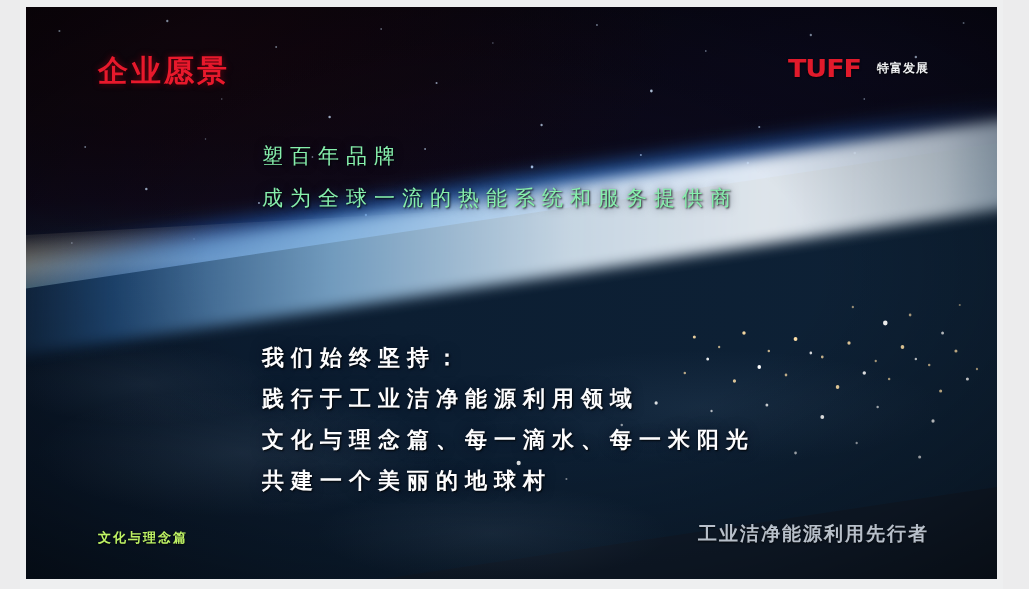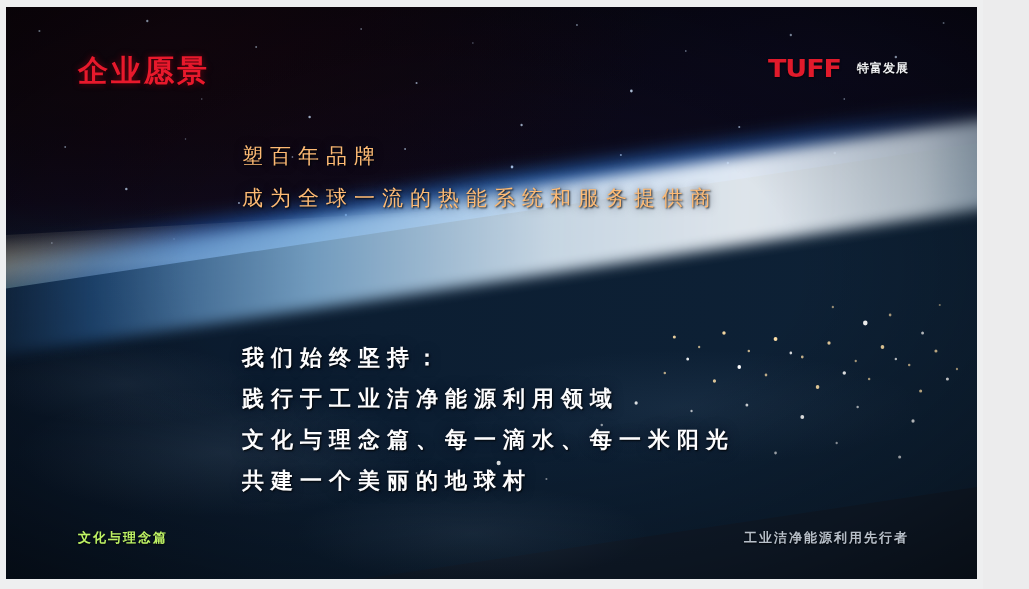--- a/index.html
+++ b/index.html
@@ -16,20 +16,21 @@
   }
 
   
   .slide-frame {
     position: relative;
     width: 983px;
     height: 589px;
     box-sizing: border-box;
     padding: 7px 6px 10px 6px;
     background: #eeeff0;
+    margin-left: 20px;
   }
   .slide {
     position: relative;
     width: 100%;
     height: 100%;
     overflow: hidden;
     background: #05050b;
   }
 
   
@@ -192,21 +193,21 @@
   }
 
   .vision-block {
     position: absolute;
     left: 236px; top: 128px;
   }
   .vision-line {
     font-size: 21px;
     line-height: 42px;
     letter-spacing: 7px;
-    color: #fdba74;
+    color: #86efac;
     white-space: nowrap;
     text-shadow: 1px 1px 2px rgba(0,0,0,.85), 0 0 10px rgba(10,20,40,.7);
   }
 
   .commit-block {
     position: absolute;
     left: 236px; top: 330px;
   }
   .commit-line {
     font-size: 22px;
@@ -224,21 +225,21 @@
     font-size: 13px;
     font-weight: bold;
     letter-spacing: 2px;
     color: #bef264;
     text-shadow: 0 1px 2px rgba(0,0,0,.85);
     white-space: nowrap;
   }
   .footer-right {
     position: absolute;
     right: 68px; bottom: 32px;
-    font-size: 13px;
+    font-size: 19px;
     font-weight: bold;
     letter-spacing: 2px;
     color: #c6ced8;
     opacity: .92;
     text-shadow: 0 1px 2px rgba(0,0,0,.85);
     white-space: nowrap;
   }
 </style>
 </head>
 <body>

